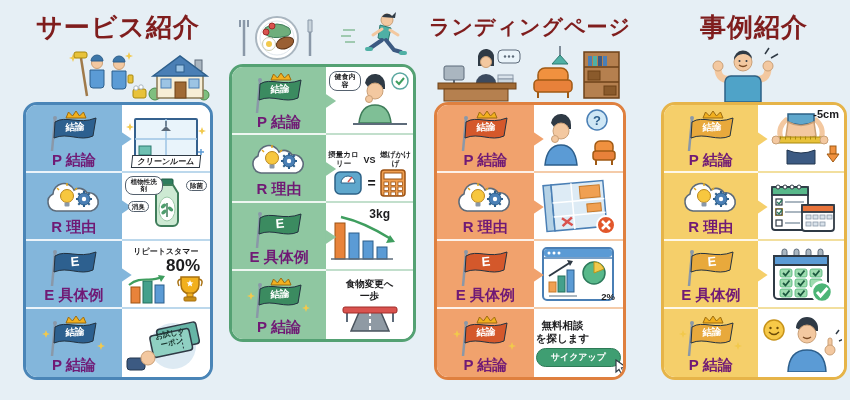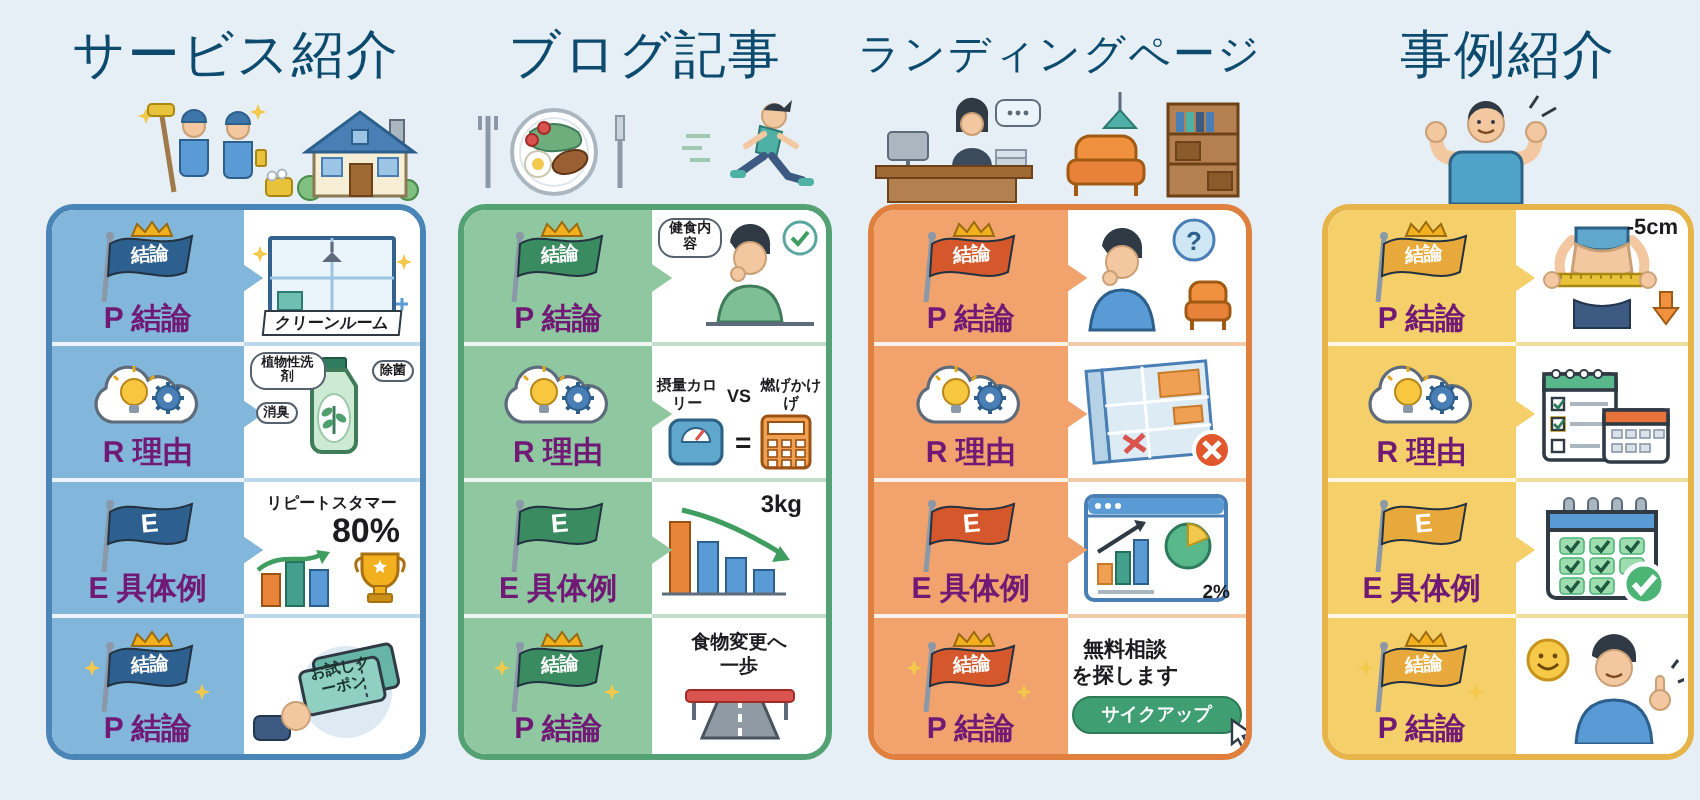--- a/index.html
+++ b/index.html
@@ -1,20 +1,20 @@
 <!DOCTYPE html>
 <html><head>
 <meta charset="utf-8">
 <style>
   html,body{margin:0;padding:0;}
   body{font-family:"Liberation Sans","DejaVu Sans",sans-serif;color:#1c1c1e;}
   .stage{position:relative;width:850px;height:400px;overflow:hidden;background:#e6eff5;}
   .col{position:absolute;top:8px;}
   .title{height:38px;display:flex;align-items:center;justify-content:center;
-         font-weight:400;font-size:26px;letter-spacing:1px;white-space:nowrap;color:#0c4a6e;}
+         font-weight:700;font-size:26px;letter-spacing:1px;white-space:nowrap;color:#7f1d1d;}
   .title.t-sm{font-size:21px;}
   .hero{height:56px;position:relative;}
   .hero svg{position:absolute;left:0;top:0;}
   .card{height:272px;border:3px solid var(--border);border-radius:14px;background:#fff;
         overflow:hidden;display:flex;flex-direction:column;}
   .row{flex:1;display:flex;position:relative;min-height:0;}
   .lcell{width:52%;background:var(--panel);display:flex;flex-direction:column;align-items:center;
          justify-content:center;position:relative;gap:1px;}
   .rcell{flex:1;background:#fff;position:relative;display:flex;flex-direction:column;
          align-items:center;justify-content:center;overflow:hidden;}
@@ -204,21 +204,20 @@
             <rect x="2" y="44" width="18" height="12" rx="3" fill="#3c5a82" stroke="#22364f"></rect>
             <circle cx="23" cy="44" r="7" fill="#f3c8a0" stroke="#caa077"></circle>
           </svg>
           <div class="coupontxt">お試しクーポン</div>
         </div>
       </div>
     </div>
   </div>
 
   <div class="col" style="left: 229px; width: 187px; --border: #54a173; --panel: #8fc7a1; --flag: #3b8b60; --divider: #c2dfcc;">
-    <div class="title">ブログ記事</div>
     <div class="hero">
       <svg width="187" height="56" viewBox="0 0 187 56">
         <g transform="translate(8,2)">
           <line x1="7" y1="10" x2="7" y2="46" stroke="#8a98a8" stroke-width="2.5"></line>
           <path d="M3 10 v7 M7 10 v7 M11 10 v7" stroke="#8a98a8" stroke-width="2"></path>
           <circle cx="40" cy="28" r="21" fill="#fff" stroke="#aab6c0" stroke-width="2"></circle>
           <circle cx="40" cy="28" r="17" fill="none" stroke="#dfe6ec"></circle>
           <path d="M28 18 q12 -8 24 0 q4 6 -2 8 q-16 4 -22 -2 z" fill="#6fae7c" stroke="#3f7d5a"></path>
           <circle cx="29" cy="22" r="3" fill="#d9534f" stroke="#a02c28"></circle>
           <circle cx="35" cy="16" r="3" fill="#d9534f" stroke="#a02c28"></circle>
@@ -323,21 +322,21 @@
           <svg class="flg" width="64" height="40" viewBox="0 0 64 40">
             <circle cx="13" cy="6" r="2" fill="#8a98a8"></circle>
             <line x1="13" y1="7" x2="10" y2="40" stroke="#8a98a8" stroke-width="2.5"></line>
             <path d="M13 10 C24 3 36 13 54 6 L51 24 C38 30 26 20 12 26 Z" fill="var(--flag)" stroke="#233240"></path>
             <text x="33" y="20" font-size="13" font-weight="700" fill="#fff" text-anchor="middle" transform="rotate(-5 33 17)">E</text>
           </svg>
           <div class="llabel">E 具体例</div>
         </div>
         <i class="chev"></i>
         <div class="rcell">
-          <div class="ovval" style="top:4px;right:12px;font-size:12px">3kg</div>
+          <div class="ovval" style="top:4px;right:23px;font-size:12px">3kg</div>
           <svg width="82" height="54" viewBox="0 0 82 54">
             <rect x="6" y="14" width="10" height="36" fill="#e8833a" stroke="#9c5213"></rect>
             <rect x="20" y="24" width="10" height="26" fill="#5b9bd5" stroke="#2d5f8c"></rect>
             <rect x="34" y="32" width="10" height="18" fill="#5b9bd5" stroke="#2d5f8c"></rect>
             <rect x="48" y="38" width="10" height="12" fill="#5b9bd5" stroke="#2d5f8c"></rect>
             <line x1="2" y1="50" x2="64" y2="50" stroke="#5d6b7a" stroke-width="1.5"></line>
             <path d="M12 8 C30 12 46 20 62 30" stroke="#3f9e5f" stroke-width="2.5" fill="none"></path>
             <path d="M66 33 l-9 1 l4 -8 z" fill="#3f9e5f"></path>
           </svg>
         </div>

